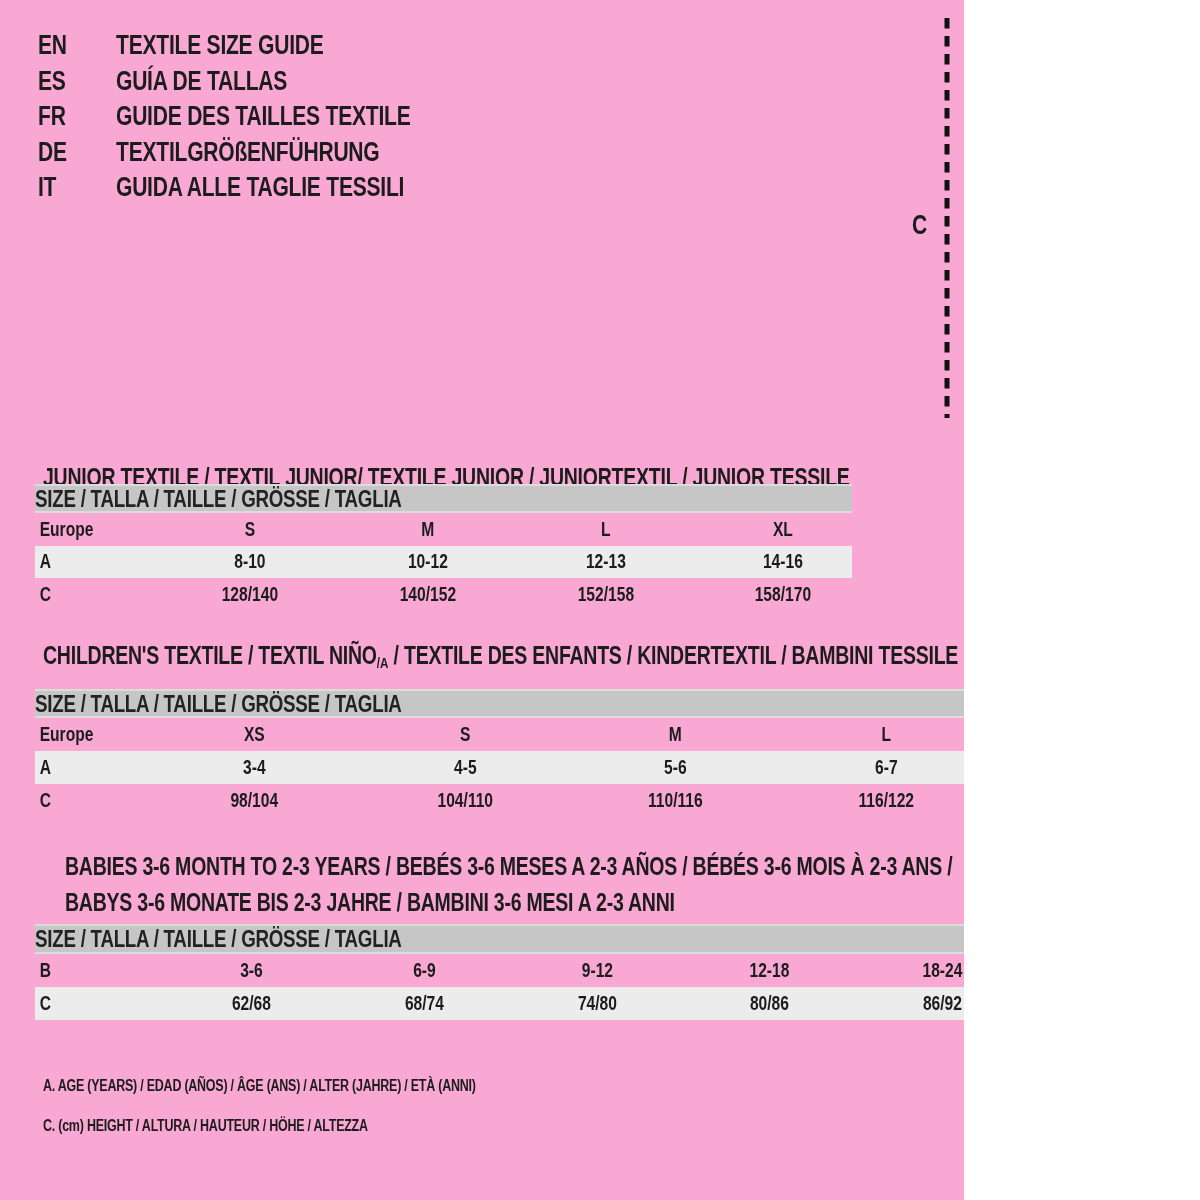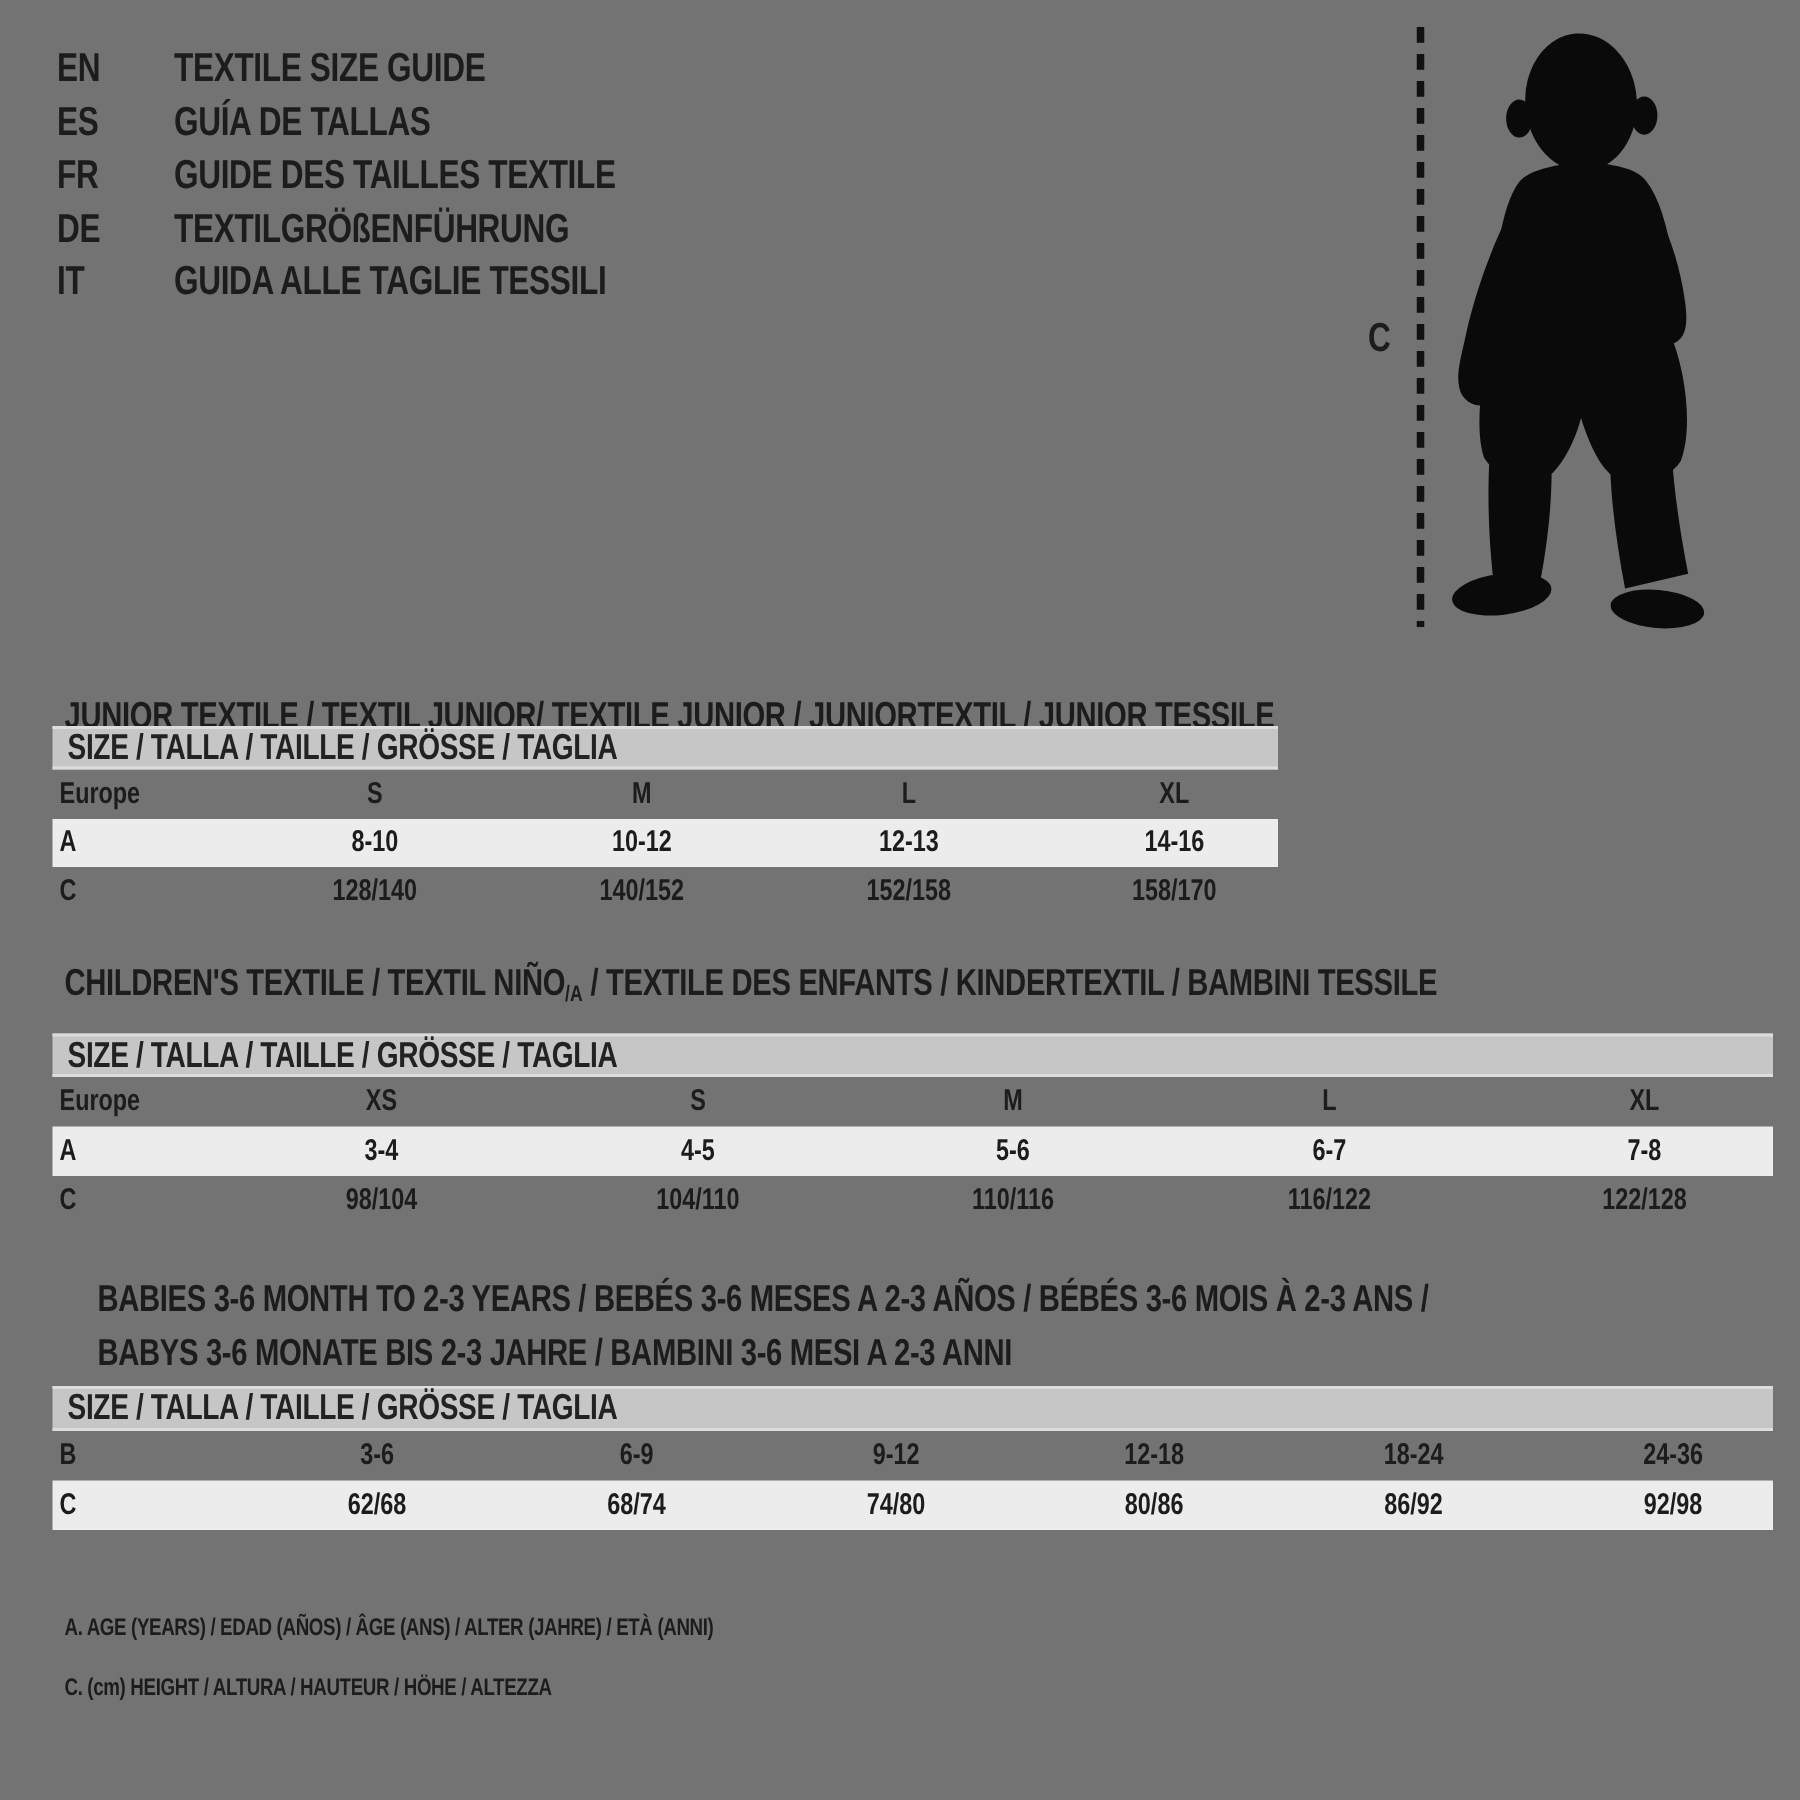--- a/index.html
+++ b/index.html
@@ -1,17 +1,17 @@
 <!DOCTYPE html>
 <html><head>
 <meta charset="utf-8">
 <style>
   html,body { margin:0; padding:0; background:#fff; }
   .canvas {
-    position:relative; width:1200px; height:1200px; background:#737373;
+    position:relative; width:964px; height:1200px; background:#f9a8d4;
     font-family:"Liberation Sans","DejaVu Sans",sans-serif;
     font-weight:bold; color:#1c1c1c; overflow:hidden;
     -webkit-font-smoothing:antialiased;
   }
   .cx { display:inline-block; transform:scaleX(0.78); transform-origin:0 50%; white-space:nowrap; letter-spacing:-0.3px; }
 
   
   .lang-block { position:absolute; left:38px; top:28px; }
   .lang-row { display:flex; height:35.5px; align-items:center; font-size:27px; }
   .lang-code { width:78px; }
@@ -21,21 +21,21 @@
   .dash-line { position:absolute; left:44px; top:18px; }
   .c-label { position:absolute; left:12px; top:210px; font-size:27px; }
   .baby-svg { position:absolute; left:62px; top:14px; }
 
   
   .sec-title { position:absolute; left:43px; font-size:25px; line-height:30px; }
   .sec-title .sub { font-size:15px; vertical-align:-4px; letter-spacing:0; }
 
   
   .table { position:absolute; left:35px; }
-  .thead { background:#c6c6c6; display:flex; align-items:center; padding-left:10px;
+  .thead { background:#c6c6c6; display:flex; align-items:center; padding-left:0;
            font-size:24px; color:#222; border-top:2px solid #dcdcdc; border-bottom:2px solid #dcdcdc; box-sizing:border-box; }
   .trow { display:grid; align-items:center; font-size:20px;gap:40px; }
   .trow.alt { background:#ececec; }
   .cell { text-align:center; transform:scaleX(0.78); transform-origin:50% 50%; white-space:nowrap; }
   .cell.label { text-align:left; transform-origin:0 50%; padding-left:6px; }
 
   .junior-table { top:484px; width:817px; }
   .junior-table .thead { height:29px; }
   .junior-table .trow { height:32.5px; grid-template-columns:106px repeat(4,1fr); }
 

